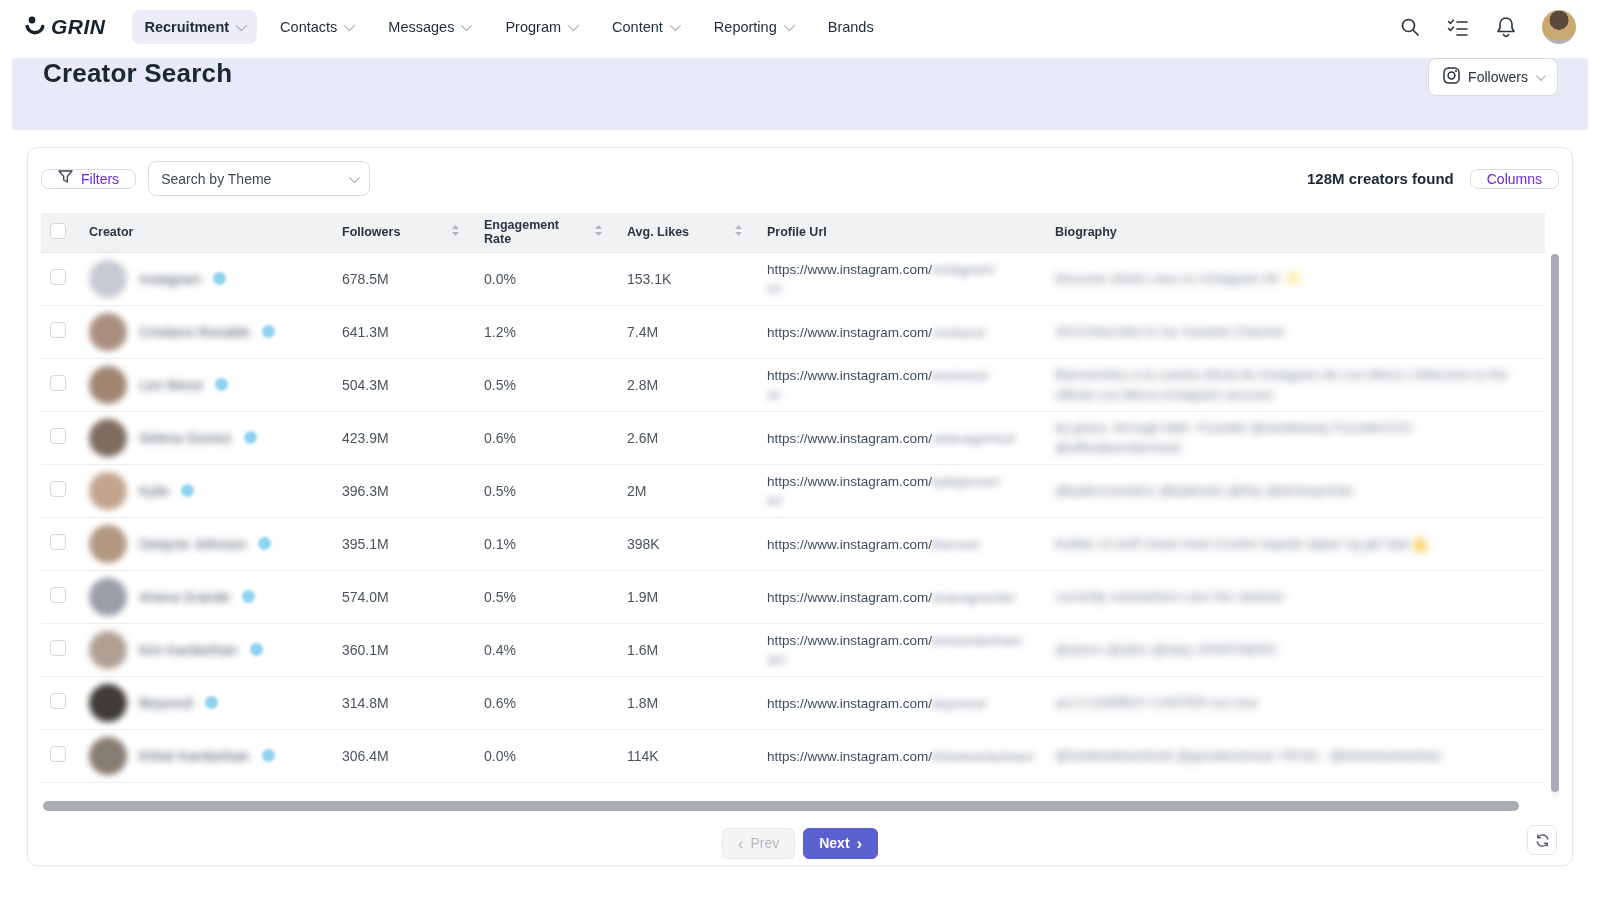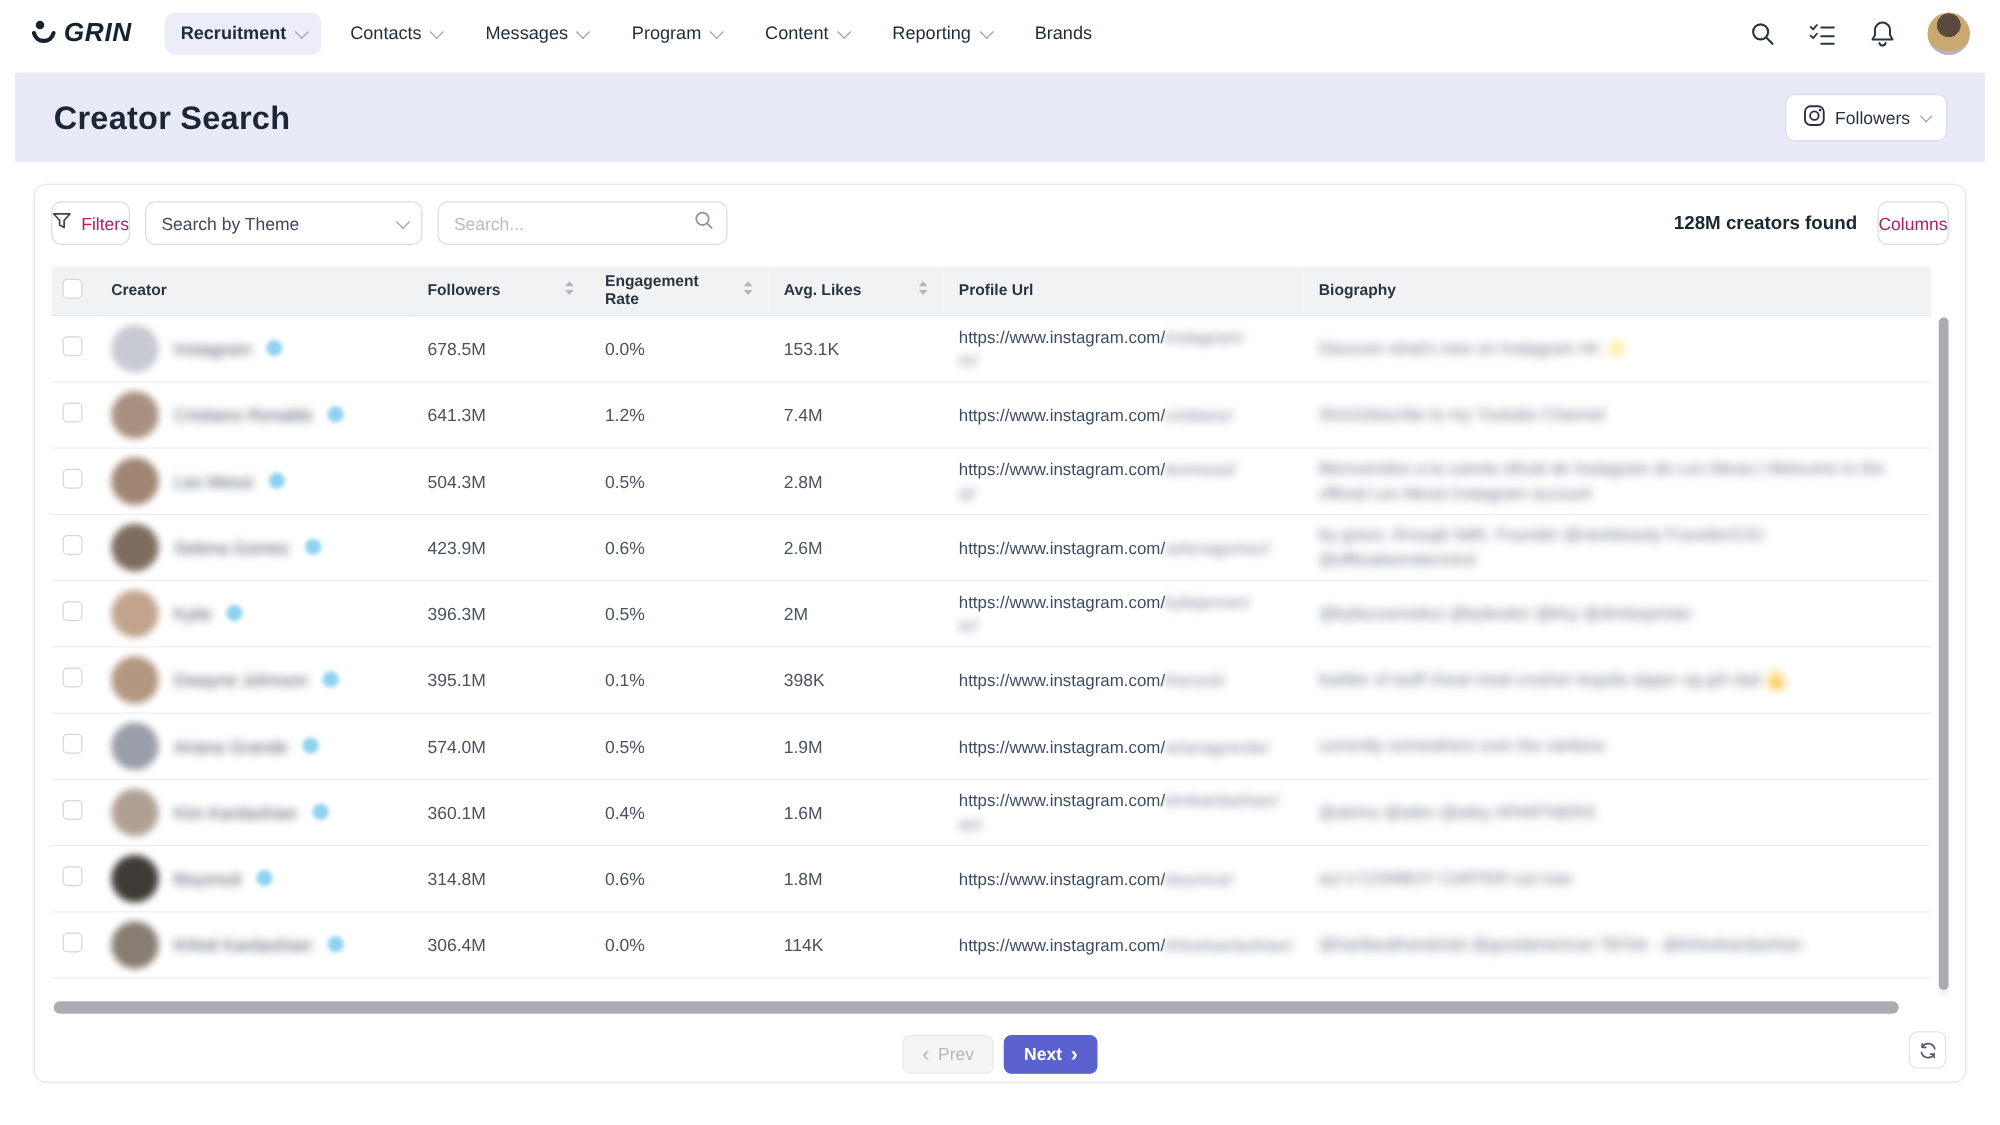--- a/index.html
+++ b/index.html
@@ -16,34 +16,34 @@
   .nav-item.active { background:#ededf9; font-weight:700; }
   .chev { width:8px; height:8px; border-right:1.6px solid #9aa1ab; border-bottom:1.6px solid #9aa1ab;
     transform:rotate(45deg) translateY(-2px); display:inline-block; }
   .nav-right { display:flex; align-items:center; gap:24px; }
   .icon-btn { width:24px; height:24px; display:flex; align-items:center; justify-content:center; cursor:pointer; }
   .avatar-nav { width:34px; height:34px; border-radius:50%; cursor:pointer;
     background:radial-gradient(circle at 50% 30%, #5a4a3e 0 32%, #c9a96f 33% 70%, #b5b3c0 71%); }
 
   
   .band { margin:4px 12px 0 12px; height:72px; background:#e9eaf7; border-radius:2px;
-    display:flex; align-items:center; justify-content:space-between; padding:0 30px 0 31px; }
+    display:flex; align-items:flex-start; justify-content:space-between; padding:0 30px 0 31px; }
   .page-title { font-size:26px; font-weight:700; color:#1b2733; letter-spacing:.2px; }
   .network-btn { display:flex; align-items:center; gap:8px; background:#fff; border:1px solid #d9dbe2;
     border-radius:8px; padding:8px 14px; font-size:14px; color:#28313c; cursor:pointer; }
   .network-btn .chev { width:7px; height:7px; }
 
   
   .card { position:relative; margin:17px 27px 0 27px; height:719px; background:#fff;
     border:1px solid #e7e8ec; border-radius:10px; padding:13px 13px 0 13px;
     box-shadow:0 1px 3px rgba(20,30,50,.04); }
 
   .toolbar { display:flex; align-items:center; gap:12px; }
   .btn { display:flex; align-items:center; gap:8px; border:1px solid #d9dbe0; background:#fff;
-    border-radius:8px; height:35px; padding:0 0; font-size:14px; color:#be185d; cursor:pointer; }
+    border-radius:8px; height:20px; padding:0 16px; font-size:14px; color:#6d28d9; cursor:pointer; }
   .theme-select { width:222px; height:35px; border:1px solid #d9dbe0; border-radius:8px;
     display:flex; align-items:center; justify-content:space-between; padding:0 12px;
     font-size:14px; color:#3f4956; cursor:pointer; }
   .search-box { width:232px; height:35px; border:1px solid #d9dbe0; border-radius:8px;
     display:flex; align-items:center; padding:0 10px 0 12px; gap:8px; }
   .search-box input { border:none; outline:none; flex:1; font-size:14px; color:#3f4956;
     font-family:"Liberation Sans", sans-serif; background:transparent; }
   .search-box input::placeholder { color:#b7bdc6; }
   .toolbar-right { margin-left:auto; display:flex; align-items:center; gap:16px; }
   .results-count { font-size:15px; font-weight:700; color:#1b2733; }
@@ -178,29 +178,20 @@
       <span>
         <svg width="15" height="14" viewBox="0 0 15 14">
             <path d="M1 1 h13 L9.3 6.4 V12 L5.7 10 V6.4 Z" fill="none" stroke="#3c4653" stroke-width="1.4" stroke-linejoin="round"></path>
           </svg>
       </span>
       <span>Filters</span>
     </button>
     <div class="theme-select">
       <span>Search by Theme</span>
       <span class="chev"></span>
-    </div>
-    <div class="search-box">
-      <input type="text" placeholder="Search..." style="">
-      <span>
-        <svg width="16" height="16" viewBox="0 0 16 16">
-            <circle cx="7" cy="7" r="5" fill="none" stroke="#8d94a0" stroke-width="1.4"></circle>
-            <line x1="10.7" y1="10.7" x2="14.3" y2="14.3" stroke="#8d94a0" stroke-width="1.4" stroke-linecap="round"></line>
-          </svg>
-      </span>
     </div>
     <div class="toolbar-right">
       <span class="results-count">128M creators found</span>
       <button class="btn">
         <span>Columns</span>
       </button>
     </div>
   </div>
 
   <div class="table-viewport">

